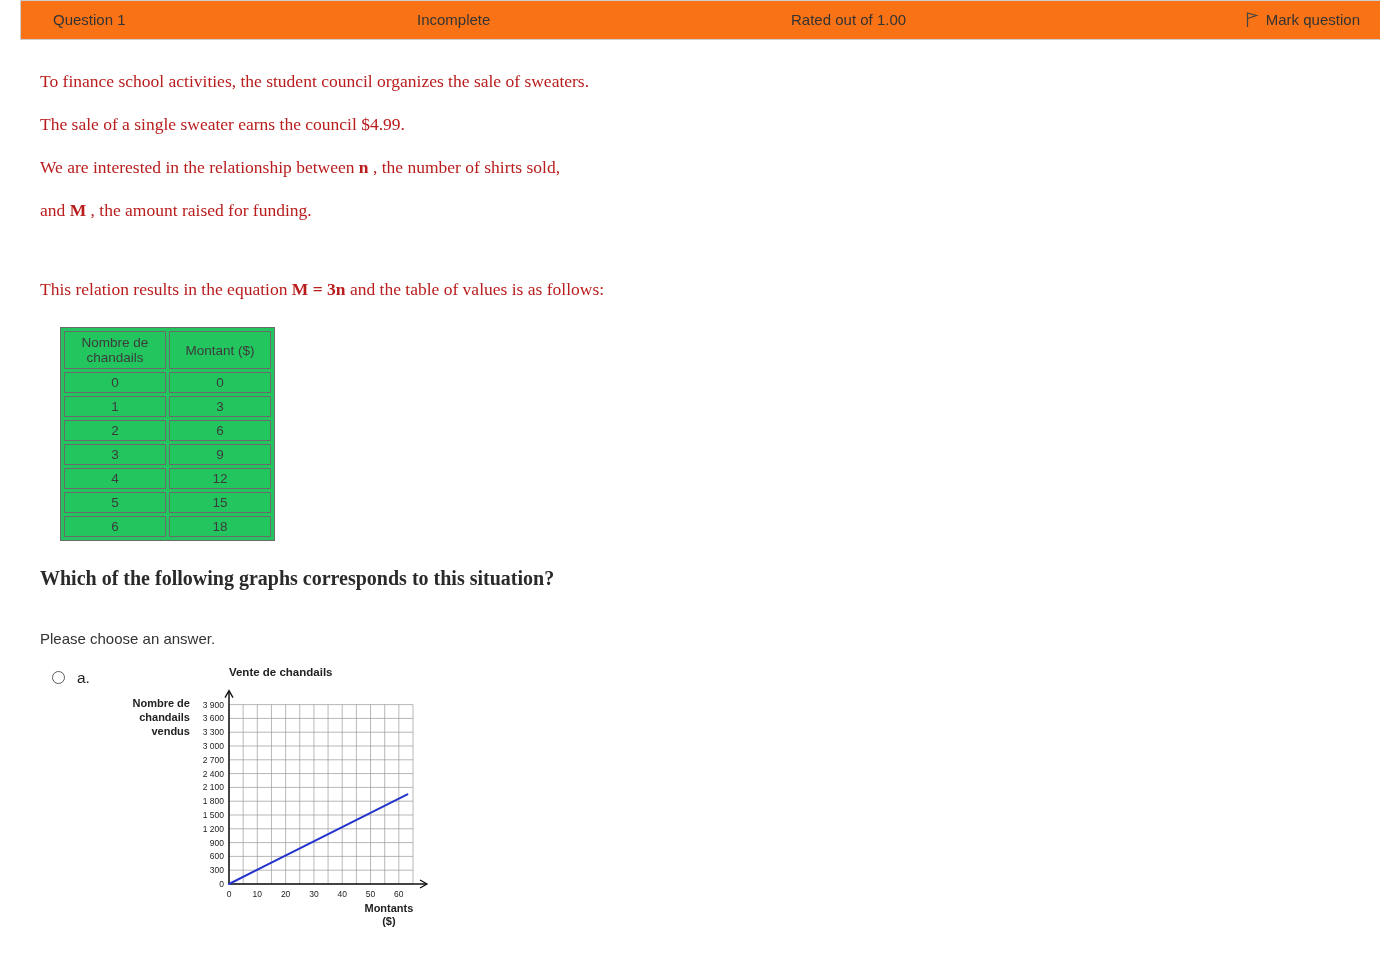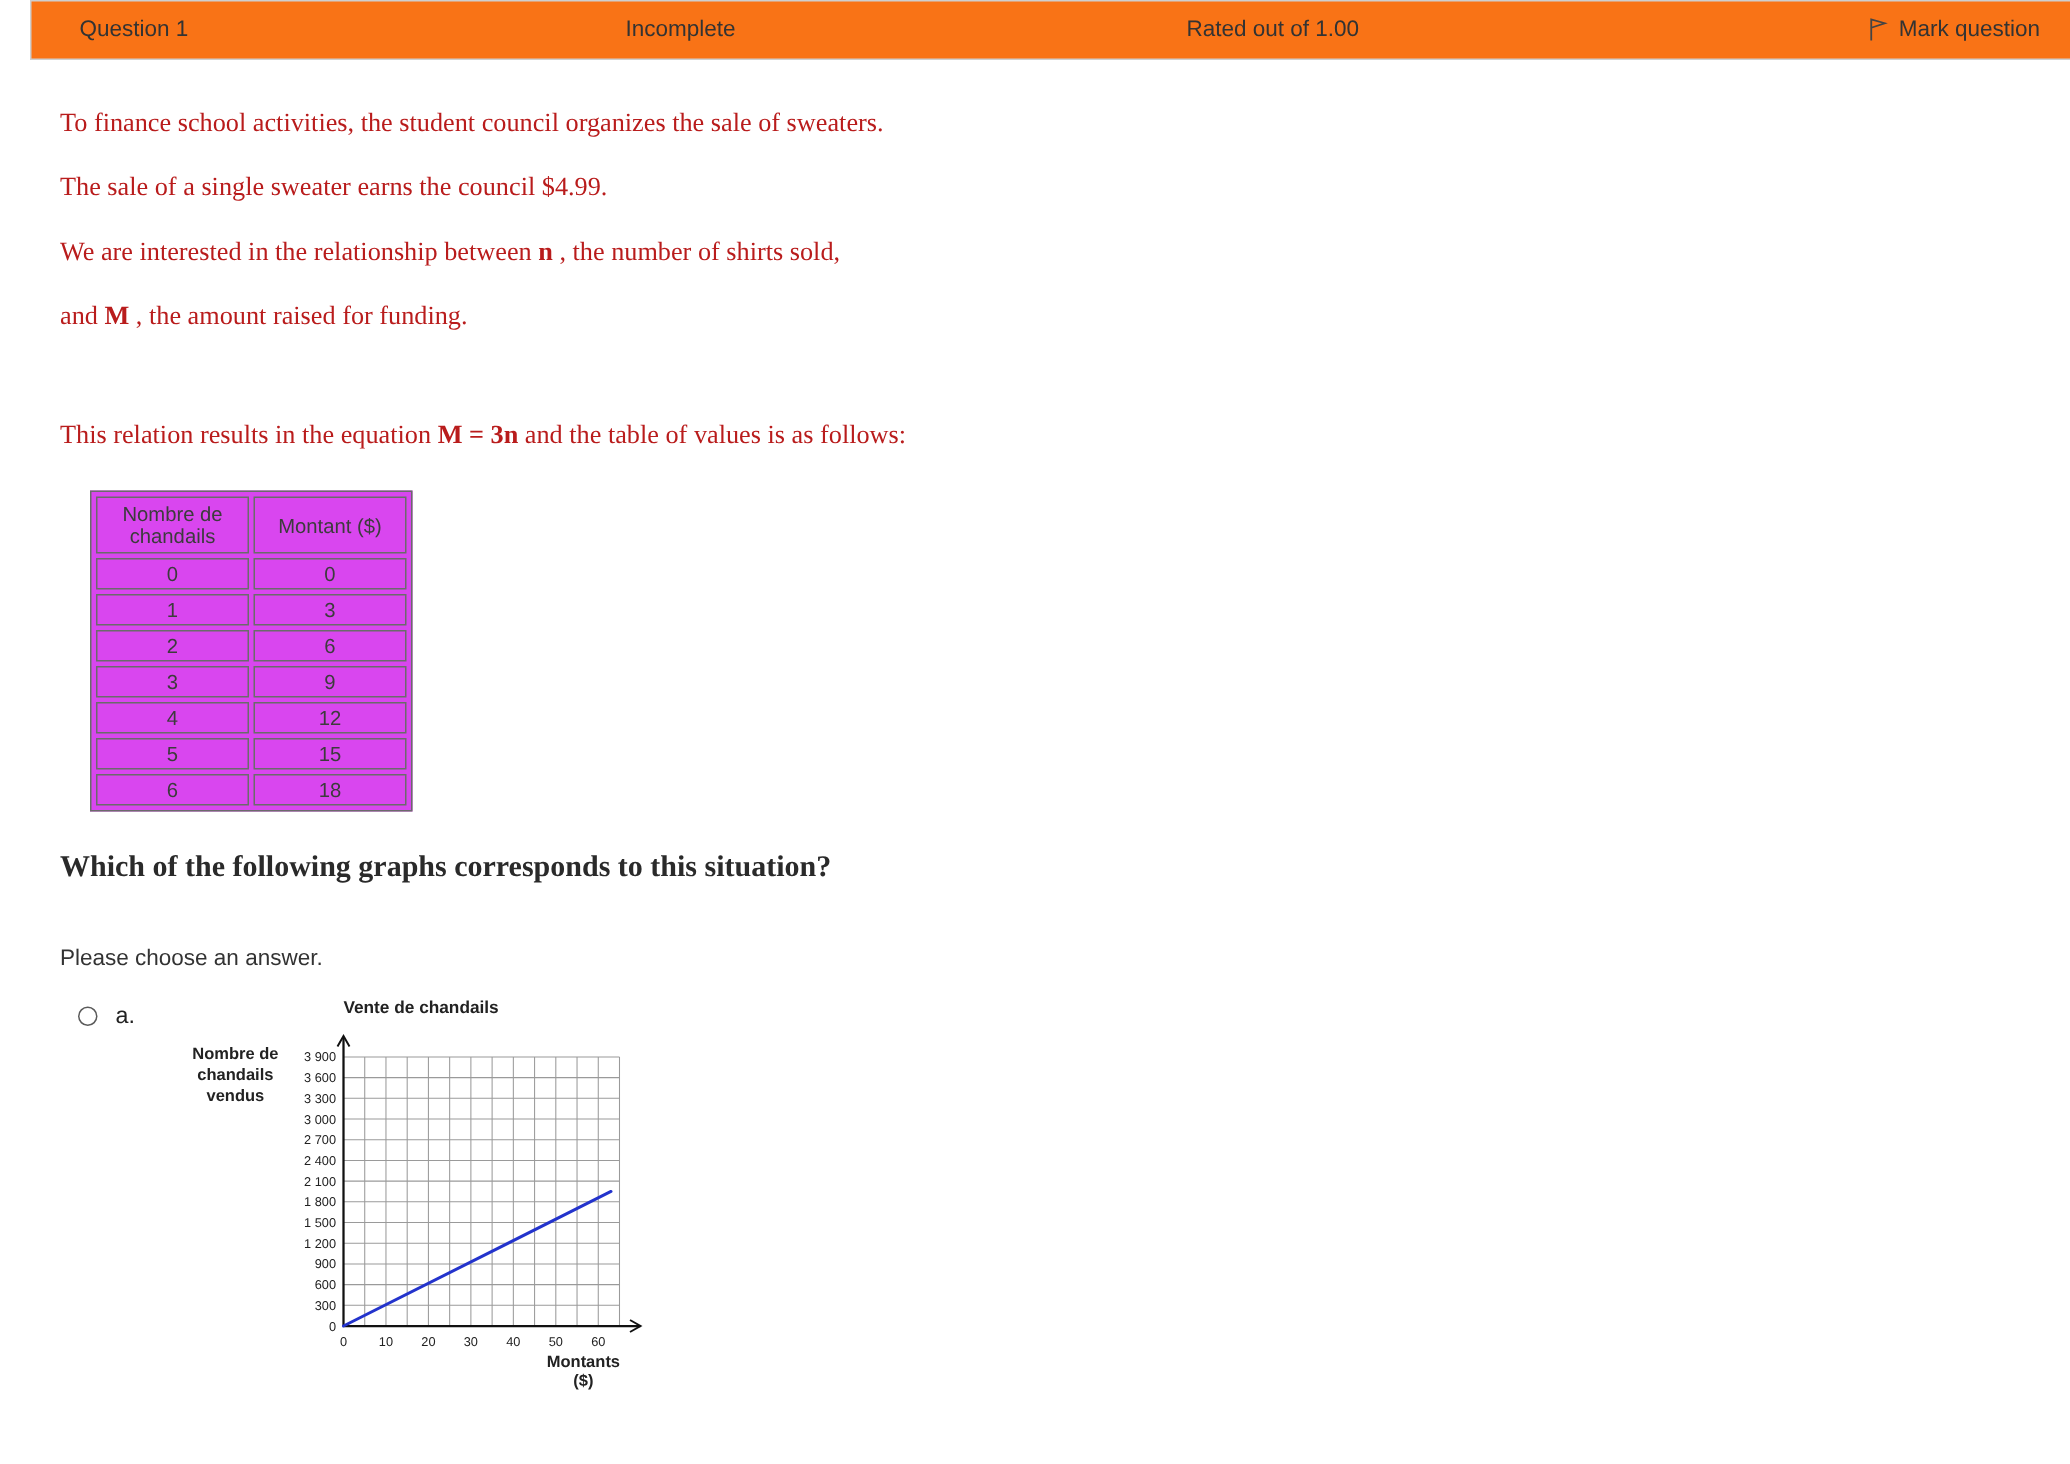--- a/index.html
+++ b/index.html
@@ -36,21 +36,21 @@
   }
   p.body-text b { font-weight: bold; }
   p.equation { margin-top: 60px; }
 
   
   table.values-table {
     margin: 28px 0 0 20px;
     border-collapse: separate;
     border-spacing: 3px;
     border: 1px solid #6b6b6b;
-    background: #d946ef;
+    background: #22c55e;
     font-size: 13.5px;
     color: #3c3c3c;
   }
   table.values-table th, table.values-table td {
     border: 1px solid #6b6b6b;
     text-align: center;
     vertical-align: middle;
     font-weight: normal;
   }
   table.values-table th { width: 102px; height: 38px; padding: 2px 6px; line-height: 15px; }
@@ -77,21 +77,21 @@
   .option-letter { font-size: 15.5px; margin: 7px 0 0 12px; color: #222; }
 
   
   .chart-block { position: relative; width: 330px; height: 280px; margin-left: 34px; }
   .chart-title {
     position: absolute; top: 4px; left: 105px; width: 190px;
     text-align: left; font-size: 11.5px; font-weight: bold; color: #222;
   }
   .chart-ylabel {
     position: absolute; top: 34px; left: 0; width: 66px;
-    text-align: center; font-size: 11px; font-weight: bold; line-height: 14px; color: #222;
+    text-align: right; font-size: 11px; font-weight: bold; line-height: 14px; color: #222;
   }
   .chart-xlabel {
     position: absolute; top: 240px; left: 200px; width: 130px;
     text-align: center; font-size: 11px; font-weight: bold; line-height: 13px; color: #222;
   }
   #chart-svg { position: absolute; top: 0; left: 0; }
 </style>
 </head>
 <body>
 

